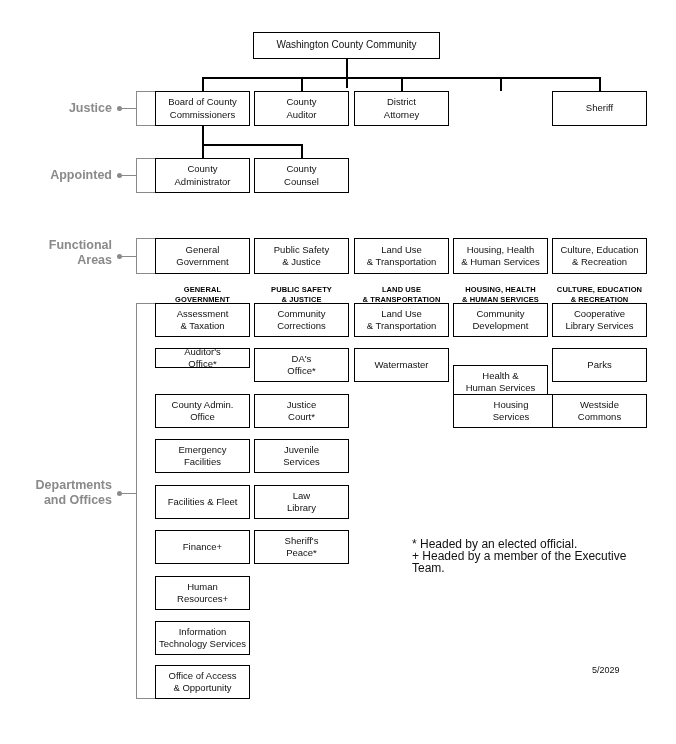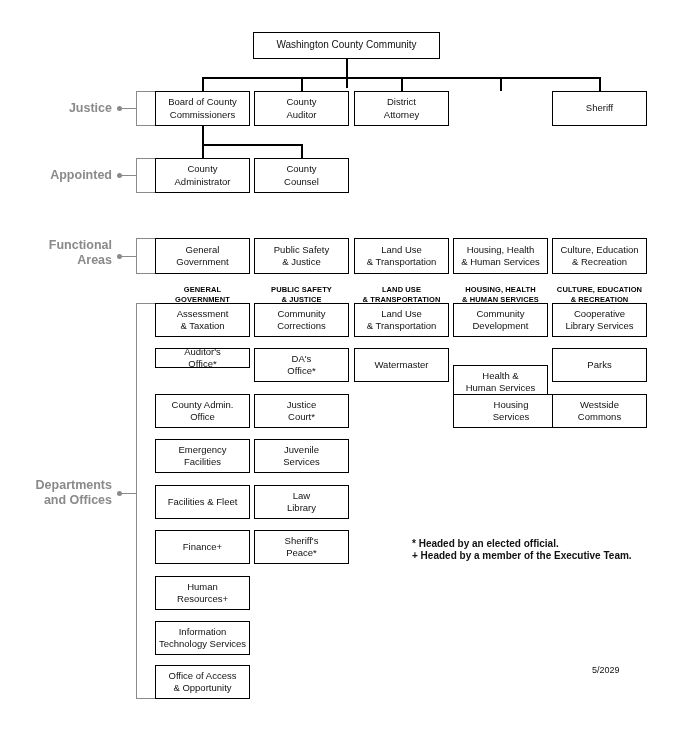--- a/index.html
+++ b/index.html
@@ -69,26 +69,25 @@
     position: absolute;
     background: #000000;
   }
   .vl { width: 1.5px; }
   .hl { height: 1.5px; }
   .gv { width: 1.2px; background: #8a8a8a; }
   .gh { height: 1.2px; background: #8a8a8a; }
   
   .footnote {
     position: absolute;
-    font-size: 10px;
+    font-size: 12px;
     line-height: 12px;
     color: #111111;
     white-space: pre-line;
     text-align: left;
-    font-weight: bold;
   }
   .datestamp {
     position: absolute;
     font-size: 9px;
     color: #111111;
   }
 </style>
 </head>
 <body>
 

